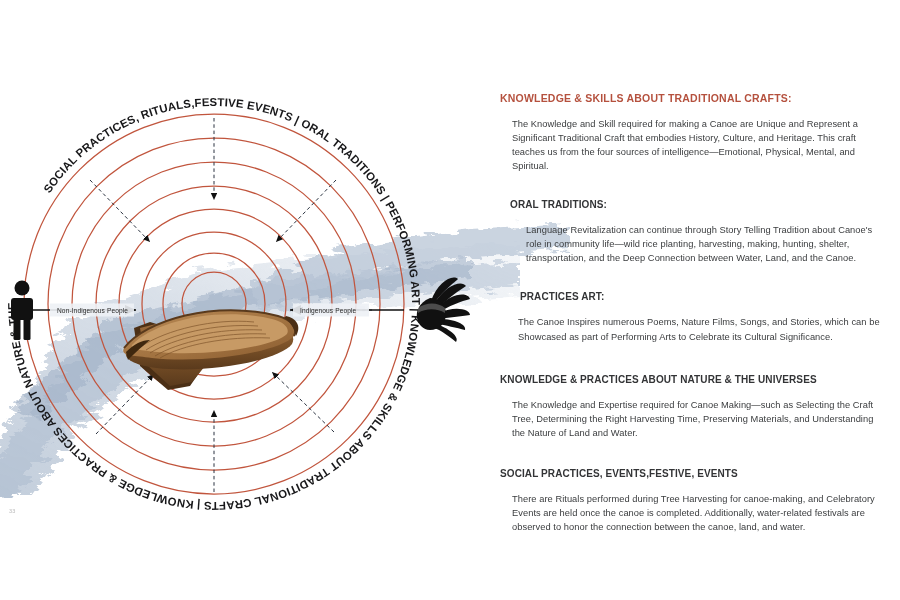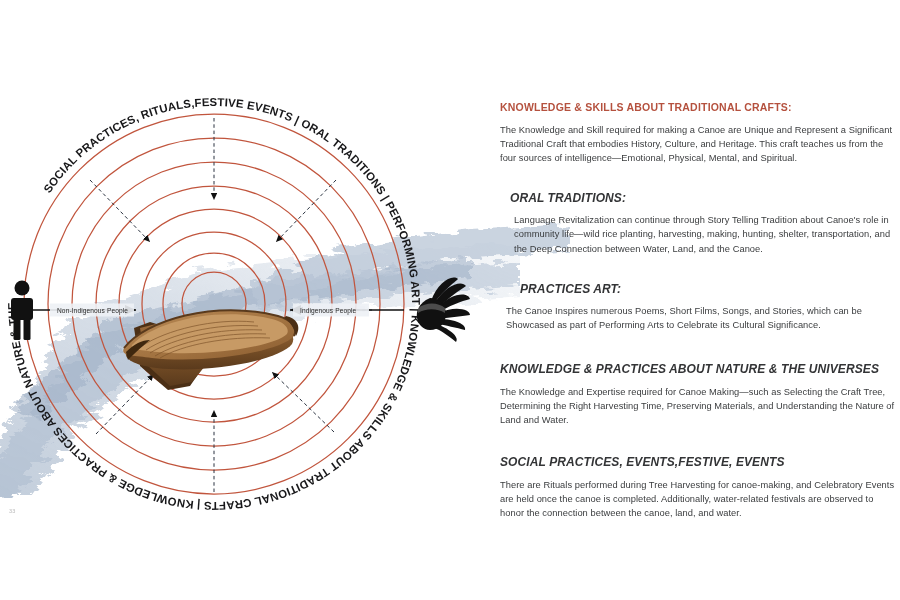--- a/index.html
+++ b/index.html
@@ -14,34 +14,34 @@
 
   
   .wash{position:absolute;left:0;top:200px;width:520px;height:300px;pointer-events:none;}
   .wash2{position:absolute;left:250px;top:215px;width:320px;height:130px;pointer-events:none;}
 
   
   .diagram{position:absolute;left:0;top:60px;width:470px;height:480px;}
 
   
   .content{
-    position:absolute;left:500px;top:101px;width:400px;
+    position:absolute;left:500px;top:92px;width:400px;
   }
   .sect{margin-bottom:2px;}
   .sect + .sect{margin-top:18px;}
   .h-accent{
     font-size:10.5px;font-weight:bold;letter-spacing:.2px;
     color:#b5513e;margin:0 0 9px 0;line-height:1.2;
   }
   .h-dark{
-    font-size:12px;font-weight:bold;letter-spacing:.1px;
-    color:#333436;margin:0 0 8px 0;line-height:1.2;font-style:italic;
+    font-size:10px;font-weight:bold;letter-spacing:.1px;
+    color:#333436;margin:0 0 8px 0;line-height:1.2;
   }
   .body-txt{
-    font-size:9.3px;line-height:1.52;color:#3a3c3e;margin:0;
+    font-size:9.3px;line-height:1.52;color:#3a3c3e;margin:12px;
     letter-spacing:.05px;
   }
   .sect.indent{padding-left:10px;}
   .sect.indent2{padding-left:6px;}
 
   .pagenum{
     position:absolute;left:9px;top:508px;
     font-size:5.5px;color:#b9b9b9;letter-spacing:.3px;
   }
 
@@ -210,21 +210,21 @@
       <p class="body-txt">The Knowledge and Skill required for making a Canoe are Unique and Represent a Significant Traditional Craft that embodies  History, Culture,  and Heritage. This craft teaches us from the four sources of intelligence—Emotional, Physical, Mental, and Spiritual.</p>
     </div>
 
     <div class="sect indent" style="margin-top:26px;">
       <p class="h-dark">ORAL TRADITIONS:</p>
       <p class="body-txt" style="padding-left:4px;">Language Revitalization can continue through Story Telling Tradition about Canoe's role in community life—wild rice planting, harvesting, making, hunting, shelter, transportation, and the Deep Connection between Water, Land, and the Canoe.</p>
     </div>
 
     <div class="sect indent2" style="margin-top:26px;">
       <p class="h-dark" style="padding-left:14px;">PRACTICES ART:</p>
-      <p class="body-txt">The Canoe Inspires numerous Poems, Short Films, Songs, and Stories, which can be Showcased as part of Performing Arts to Celebrate its Cultural Significance.</p>
+      <p class="body-txt">The Canoe Inspires numerous Poems, Nature Films, Songs, and Stories, which can be Showcased as part of Performing Arts to Celebrate its Cultural Significance.</p>
     </div>
 
     <div class="sect" style="margin-top:30px;">
       <p class="h-dark">KNOWLEDGE &amp; PRACTICES ABOUT NATURE &amp; THE UNIVERSES</p>
       <p class="body-txt">The Knowledge and Expertise required for Canoe Making—such as Selecting the Craft Tree, Determining the Right Harvesting Time, Preserving Materials, and Understanding the Nature of Land and Water.</p>
     </div>
 
     <div class="sect" style="margin-top:28px;">
       <p class="h-dark">SOCIAL PRACTICES, EVENTS,FESTIVE, EVENTS</p>
       <p class="body-txt">There are Rituals performed during Tree Harvesting for canoe-making, and Celebratory Events are held once the canoe is completed. Additionally, water-related festivals are observed to honor the connection between the canoe, land, and water.</p>

